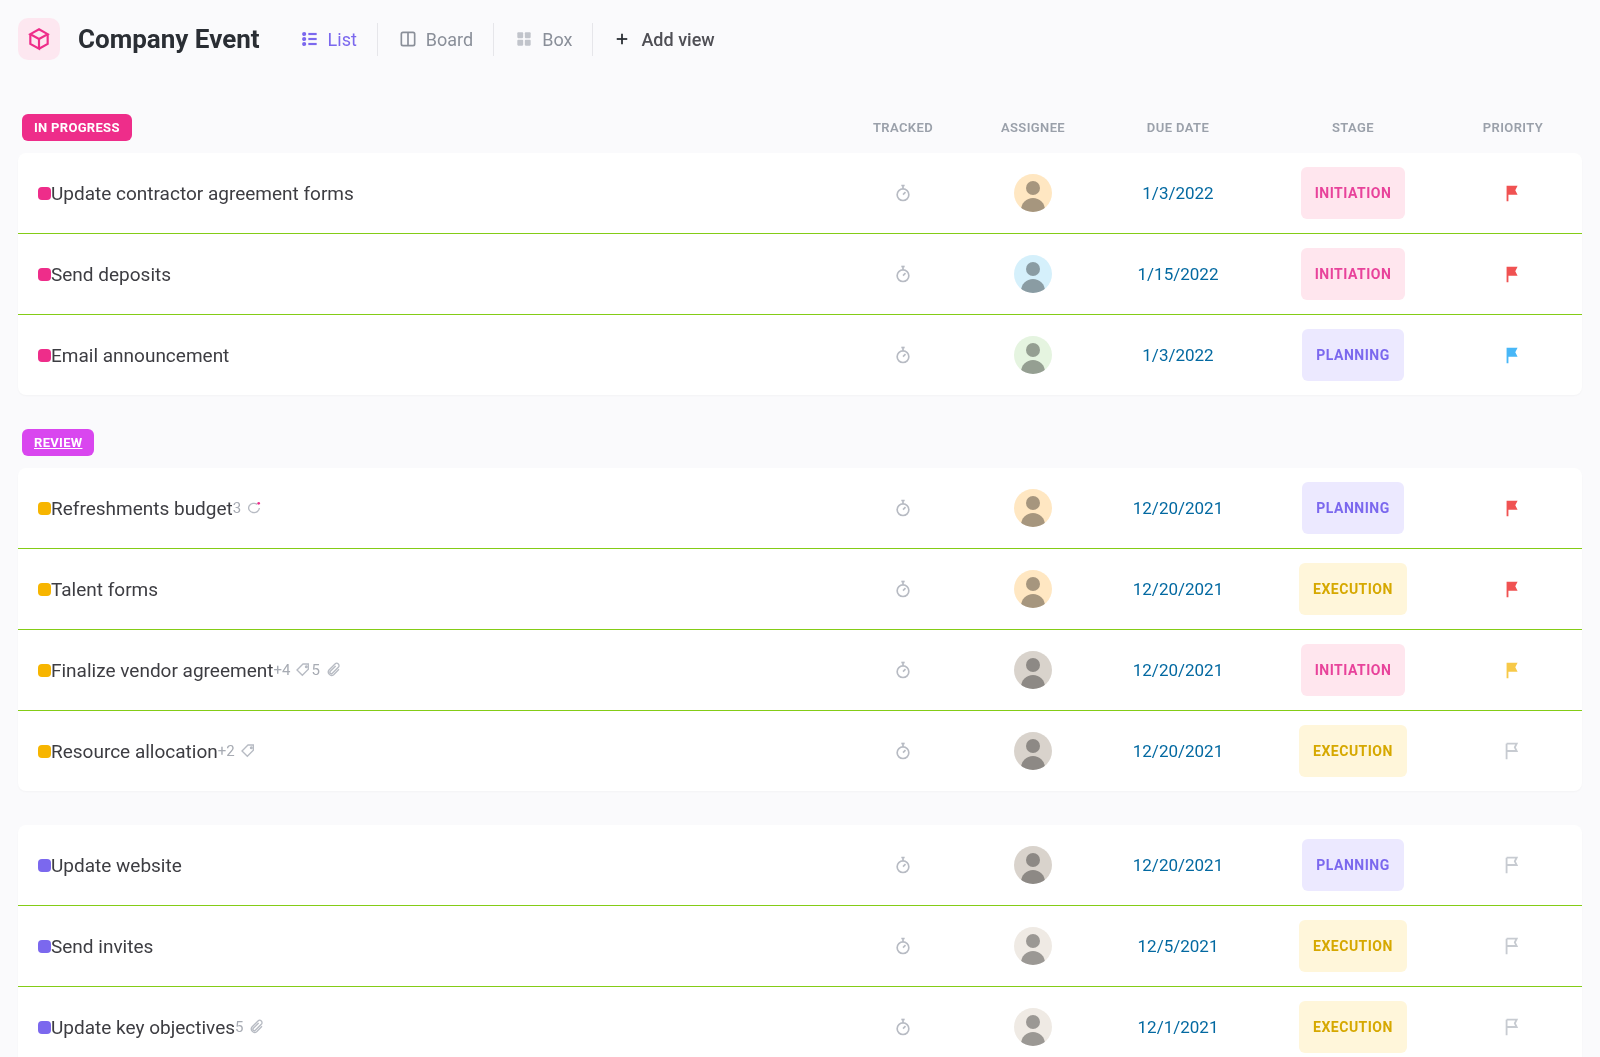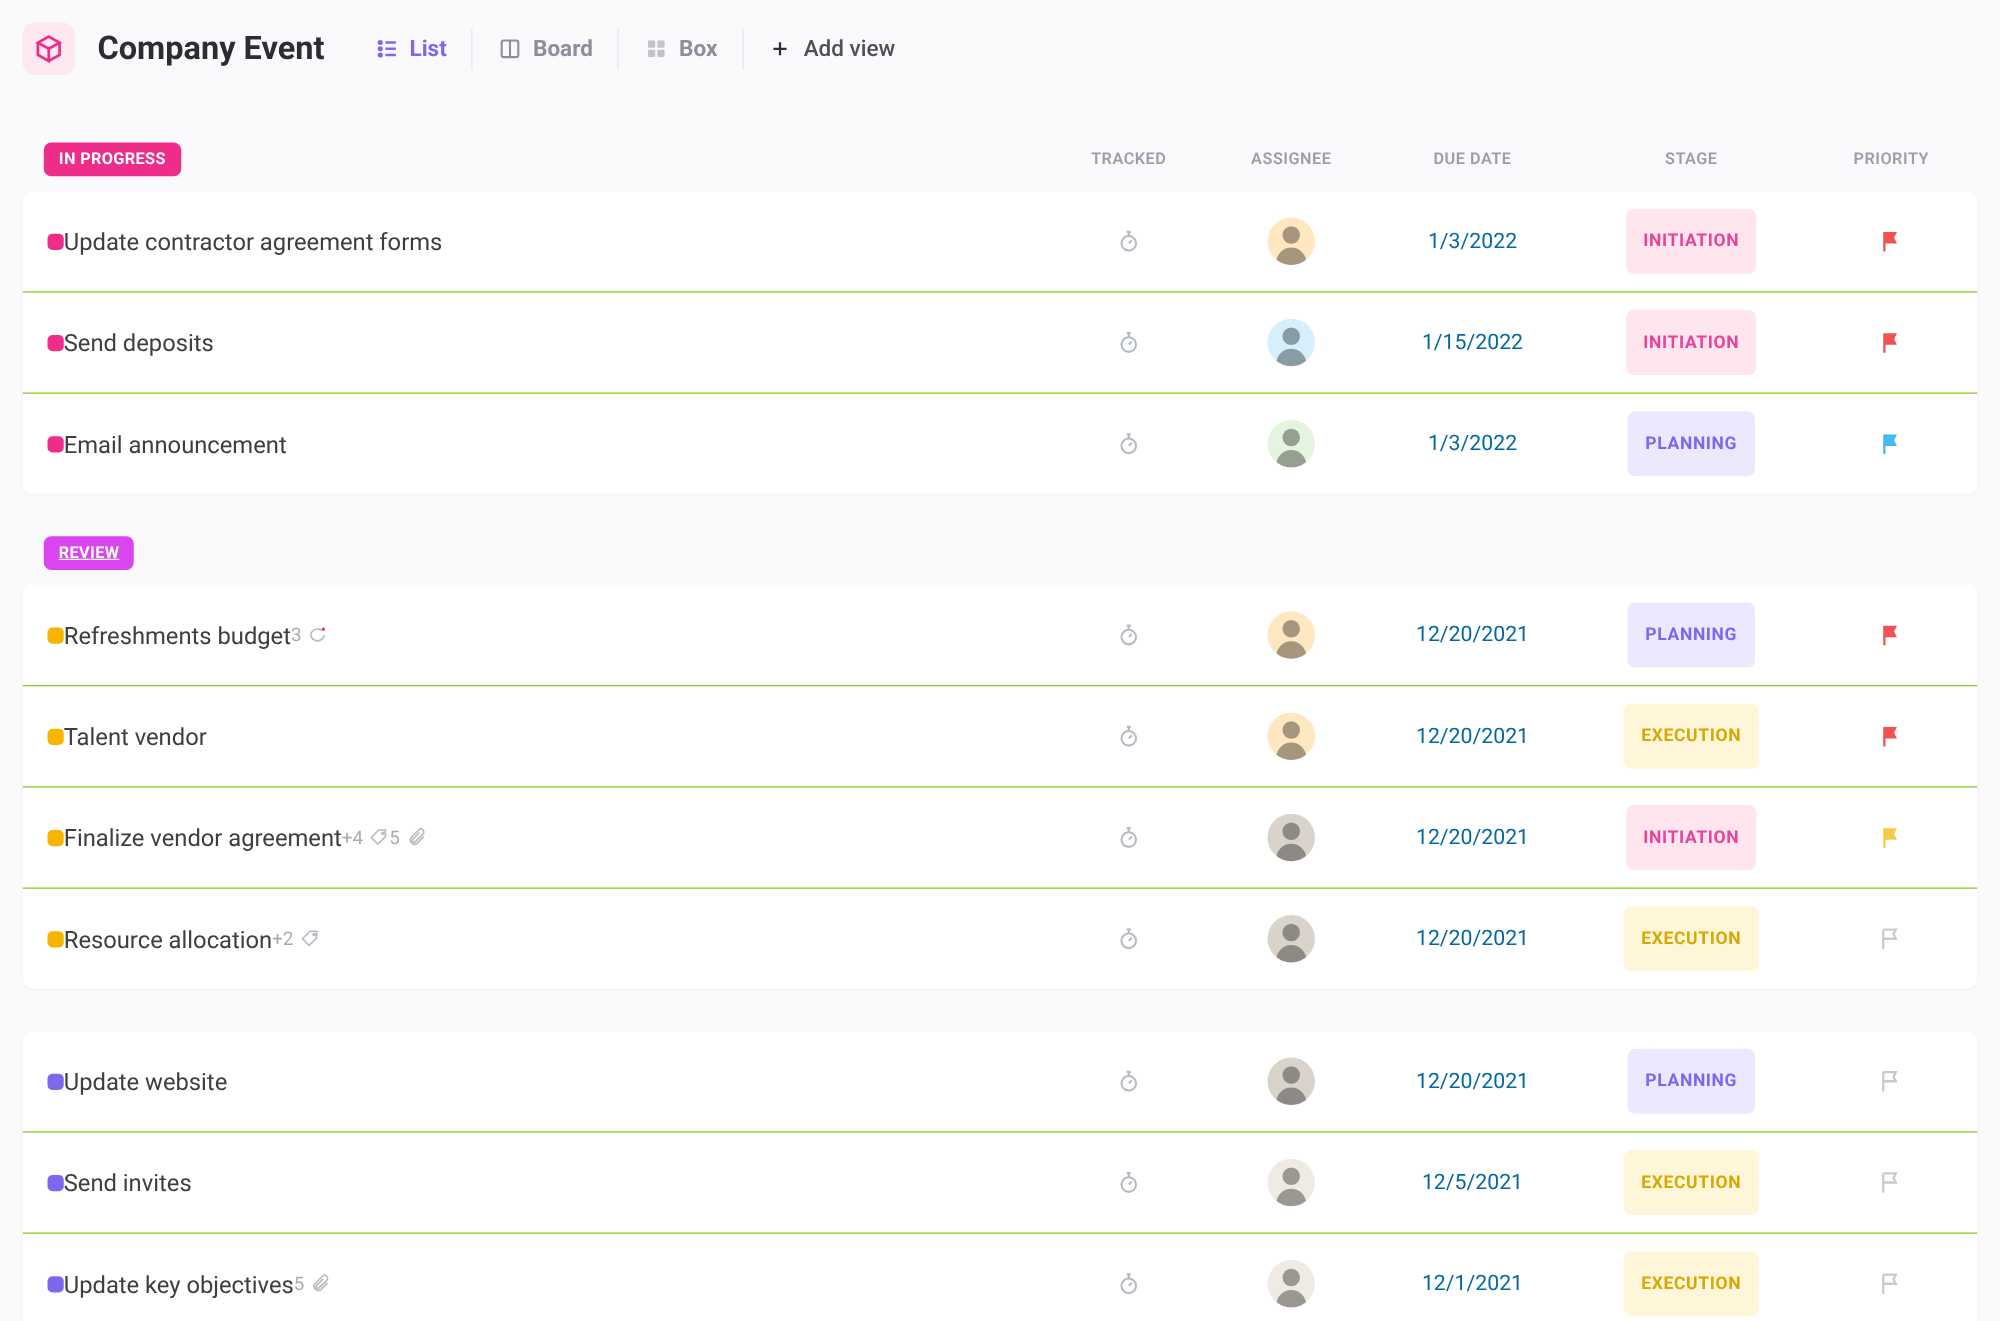--- a/index.html
+++ b/index.html
@@ -26,21 +26,21 @@
   }
   .space-title {
     font-size: 26px;
     font-weight: 700;
     color: #2a2e34;
   }
   .view-tabs { display: flex; align-items: center; margin-left: 22px; }
   .view-tab {
     display: flex; align-items: center; gap: 8px;
     padding: 6px 20px;
-    font-size: 18px; font-weight: 700;
+    font-size: 18px; font-weight: 400;
     color: #8a8f99;
     border-left: 1px solid #e6e6ea;
     cursor: pointer;
   }
   .view-tab:first-child { border-left: none; padding-left: 0; }
   .view-tab.active { color: #7b68ee; }
   .view-tab svg { width: 20px; height: 20px; }
   .add-view {
     display: flex; align-items: center; gap: 10px;
     padding: 6px 20px;
@@ -60,21 +60,20 @@
   .status-pill {
     display: inline-block;
     padding: 6px 12px;
     border-radius: 6px;
     font-size: 13px;
     font-weight: 700;
     color: #fff;
     letter-spacing: 0.3px;
     justify-self: start;
     cursor: pointer;
-    margin-left: 13px;
   }
   .col-head {
     font-size: 13px;
     font-weight: 600;
     color: #9aa0aa;
     text-align: center;
     letter-spacing: 0.4px;
   }
   
   .rows {
@@ -330,21 +329,21 @@
             </div>
             <div class="cell">
               <svg class="flag" viewBox="0 0 24 24" fill="#f05252">
     <path d="M5 4 v17 h2 V14 h10 l-2.5-5 L17 4 Z"></path>
   </svg>
             </div>
           </div>
           <div class="row">
             <div class="name-cell">
               <div class="status-dot" style="background: rgb(247, 181, 0);"></div>
-              <div class="task-name">Talent vendor</div>
+              <div class="task-name">Talent forms</div>
             </div>
             <div class="cell">
               <svg class="stopwatch" viewBox="0 0 24 24" fill="none" stroke="currentColor" stroke-width="2">
   <circle cx="12" cy="14" r="7"></circle>
                 <path d="M12 14 L15 11"></path>
                 <path d="M10 3 h4"></path>
                 <path d="M12 3 v4"></path>
 </svg>
             </div>
             <div class="cell">

